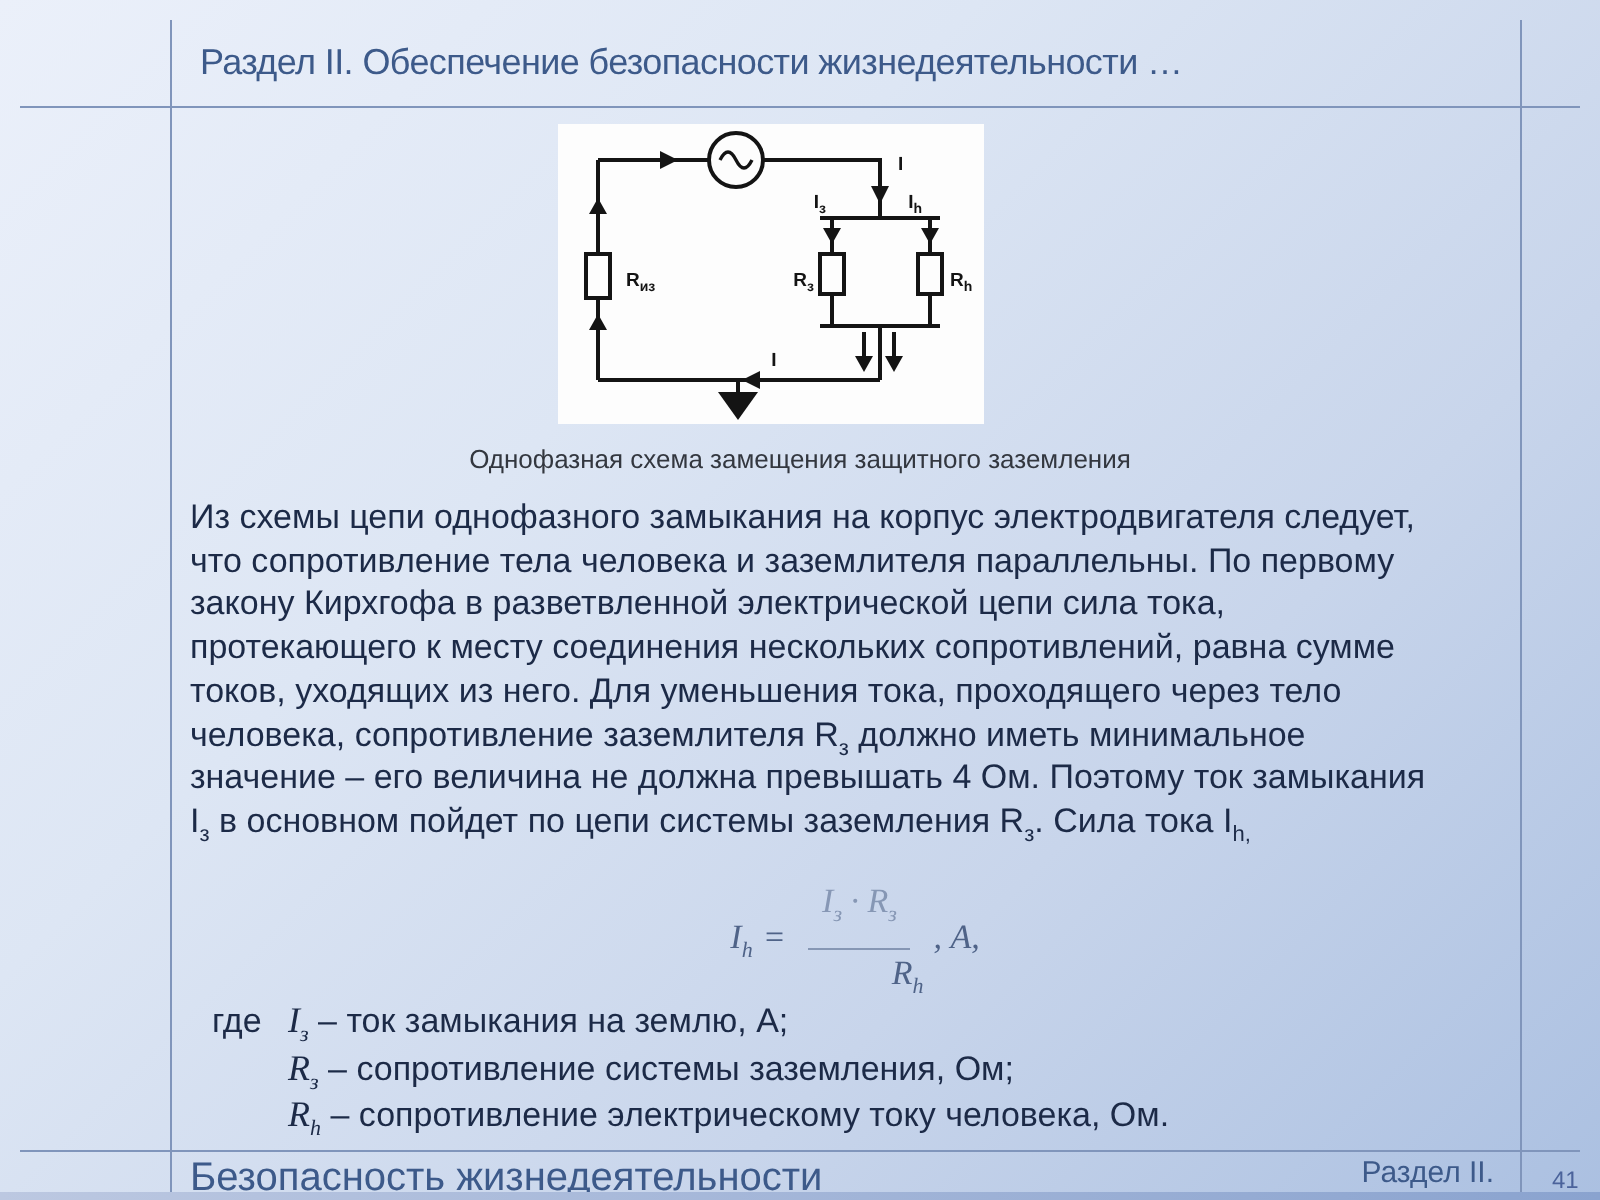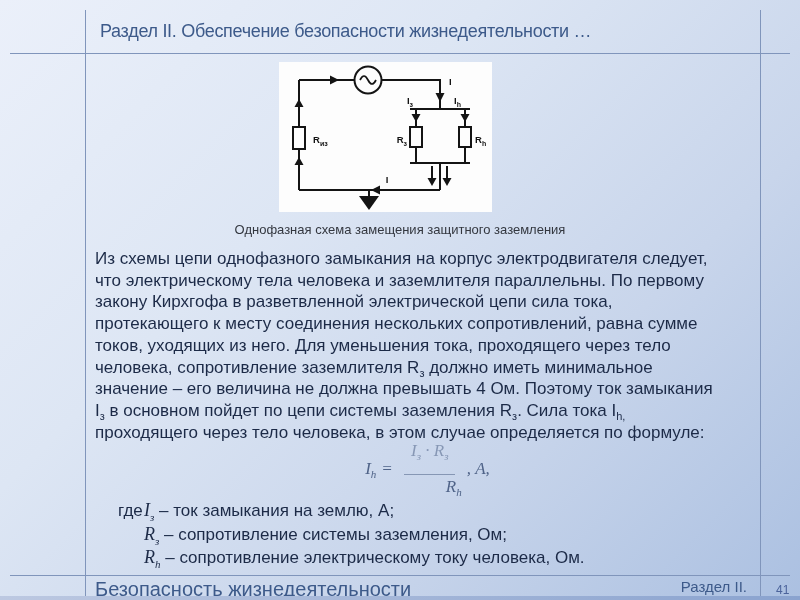--- a/index.html
+++ b/index.html
@@ -35,21 +35,21 @@
     font-size:17px;color:var(--c-formula,#4f6388);text-align:right;
   }
   .formula sub{font-size:11px;line-height:0;}
   .frac{display:inline-flex;flex-direction:column;align-items:center;}
   .frac .num{padding:0 7px 13px;border-bottom:1.4px solid var(--c-formula,#4f6388);opacity:.55;}
   .frac .den{padding-top:2px;margin-left:48px;}
   .definitions{
     position:absolute;left:106px;top:499px;width:620px;
     font-size:17px;line-height:22.5px;color:var(--c-body,#1c2a47);
   }
-  .def-intro{position:absolute;left:0;top:1px;margin-left:12px;}
+  .def-intro{position:absolute;left:0;top:1px;}
   .def-line{padding-left:38px;}
   .def-var{font-family:"Liberation Serif",serif;font-style:italic;font-size:18px;}
   .def-var sub{font-size:11px;line-height:0;font-style:italic;}
   .footer-left{
     position:absolute;left:95px;top:578px;font-size:20px;color:var(--c-title,#3d5a8a);
   }
   .footer-right{
     position:absolute;right:53px;top:578px;font-size:15px;color:var(--c-title,#3d5a8a);
   }
   .page-number{
@@ -112,28 +112,27 @@
       <text class="circuit-label" x="134" y="42" text-anchor="end"><tspan>I</tspan><tspan dy="2.5" font-size="7">з</tspan></text>
       <text class="circuit-label" x="182" y="42" text-anchor="end"><tspan>I</tspan><tspan dy="2.5" font-size="7">h</tspan></text>
       <text class="circuit-label" x="108" y="121" text-anchor="middle">I</text>
     </svg>
   </div>
 
   <div class="caption">Однофазная схема замещения защитного заземления</div>
 
   <div class="body-text">
       <div>Из схемы цепи однофазного замыкания на корпус электродвигателя следует,</div>
-      <div>что электрическому тела человека и заземлителя параллельны. По первому</div>
+      <div>что сопротивление тела человека и заземлителя параллельны. По первому</div>
       <div>закону Кирхгофа в разветвленной электрической цепи сила тока,</div>
       <div>протекающего к месту соединения нескольких сопротивлений, равна сумме</div>
       <div>токов, уходящих из него. Для уменьшения тока, проходящего через тело</div>
       <div>человека, сопротивление заземлителя R<sub>з</sub> должно иметь минимальное</div>
       <div>значение – его величина не должна превышать 4 Ом. Поэтому ток замыкания</div>
       <div>I<sub>з</sub> в основном пойдет по цепи системы заземления R<sub>з</sub>. Сила тока I<sub>h,</sub></div>
-      <div>проходящего через тело человека, в этом случае определяется по формуле:</div>
     </div>
 
   <div class="formula">
     <span>I<sub>h</sub></span>
     <span>=</span>
     <span class="frac">
       <span class="num">I<sub>з</sub> · R<sub>з</sub></span>
       <span class="den">R<sub>h</sub></span>
     </span>
     <span>, А,</span>

